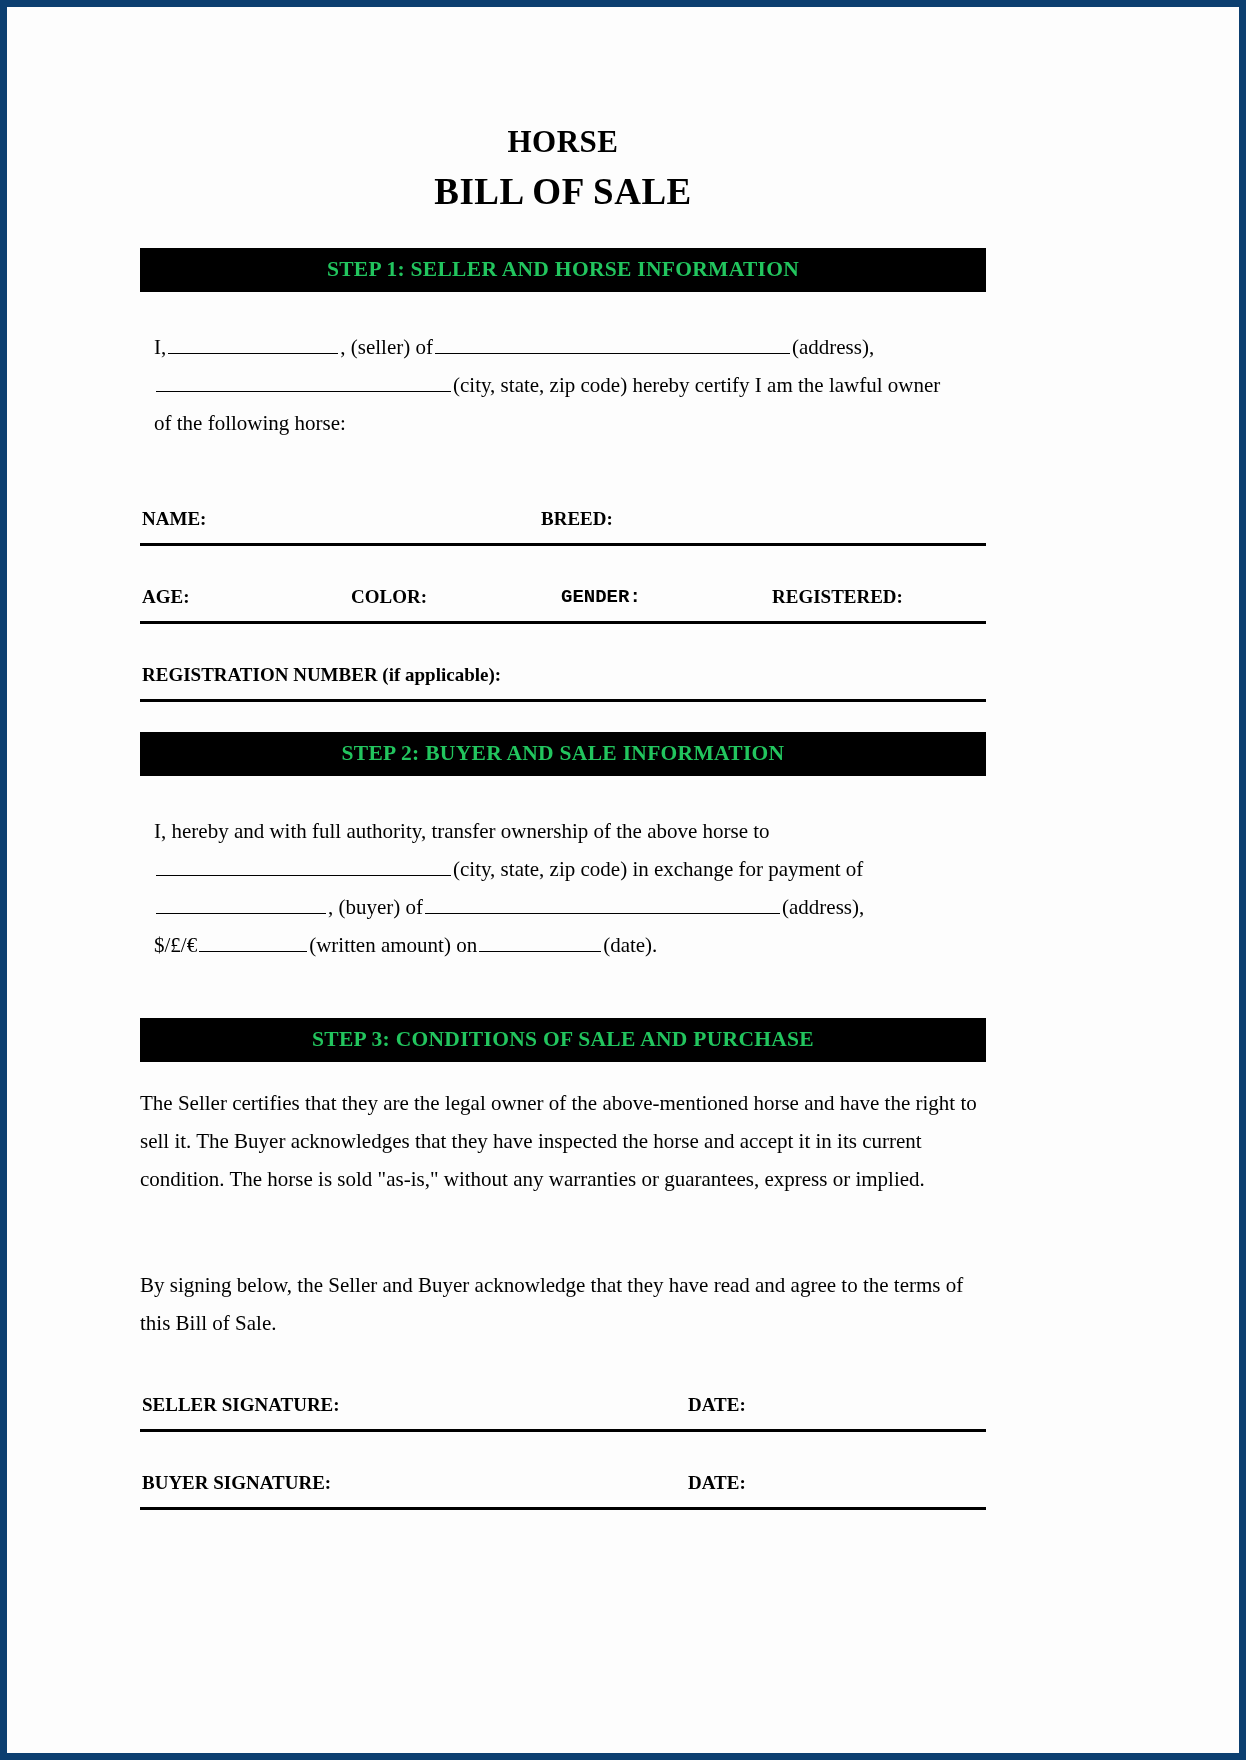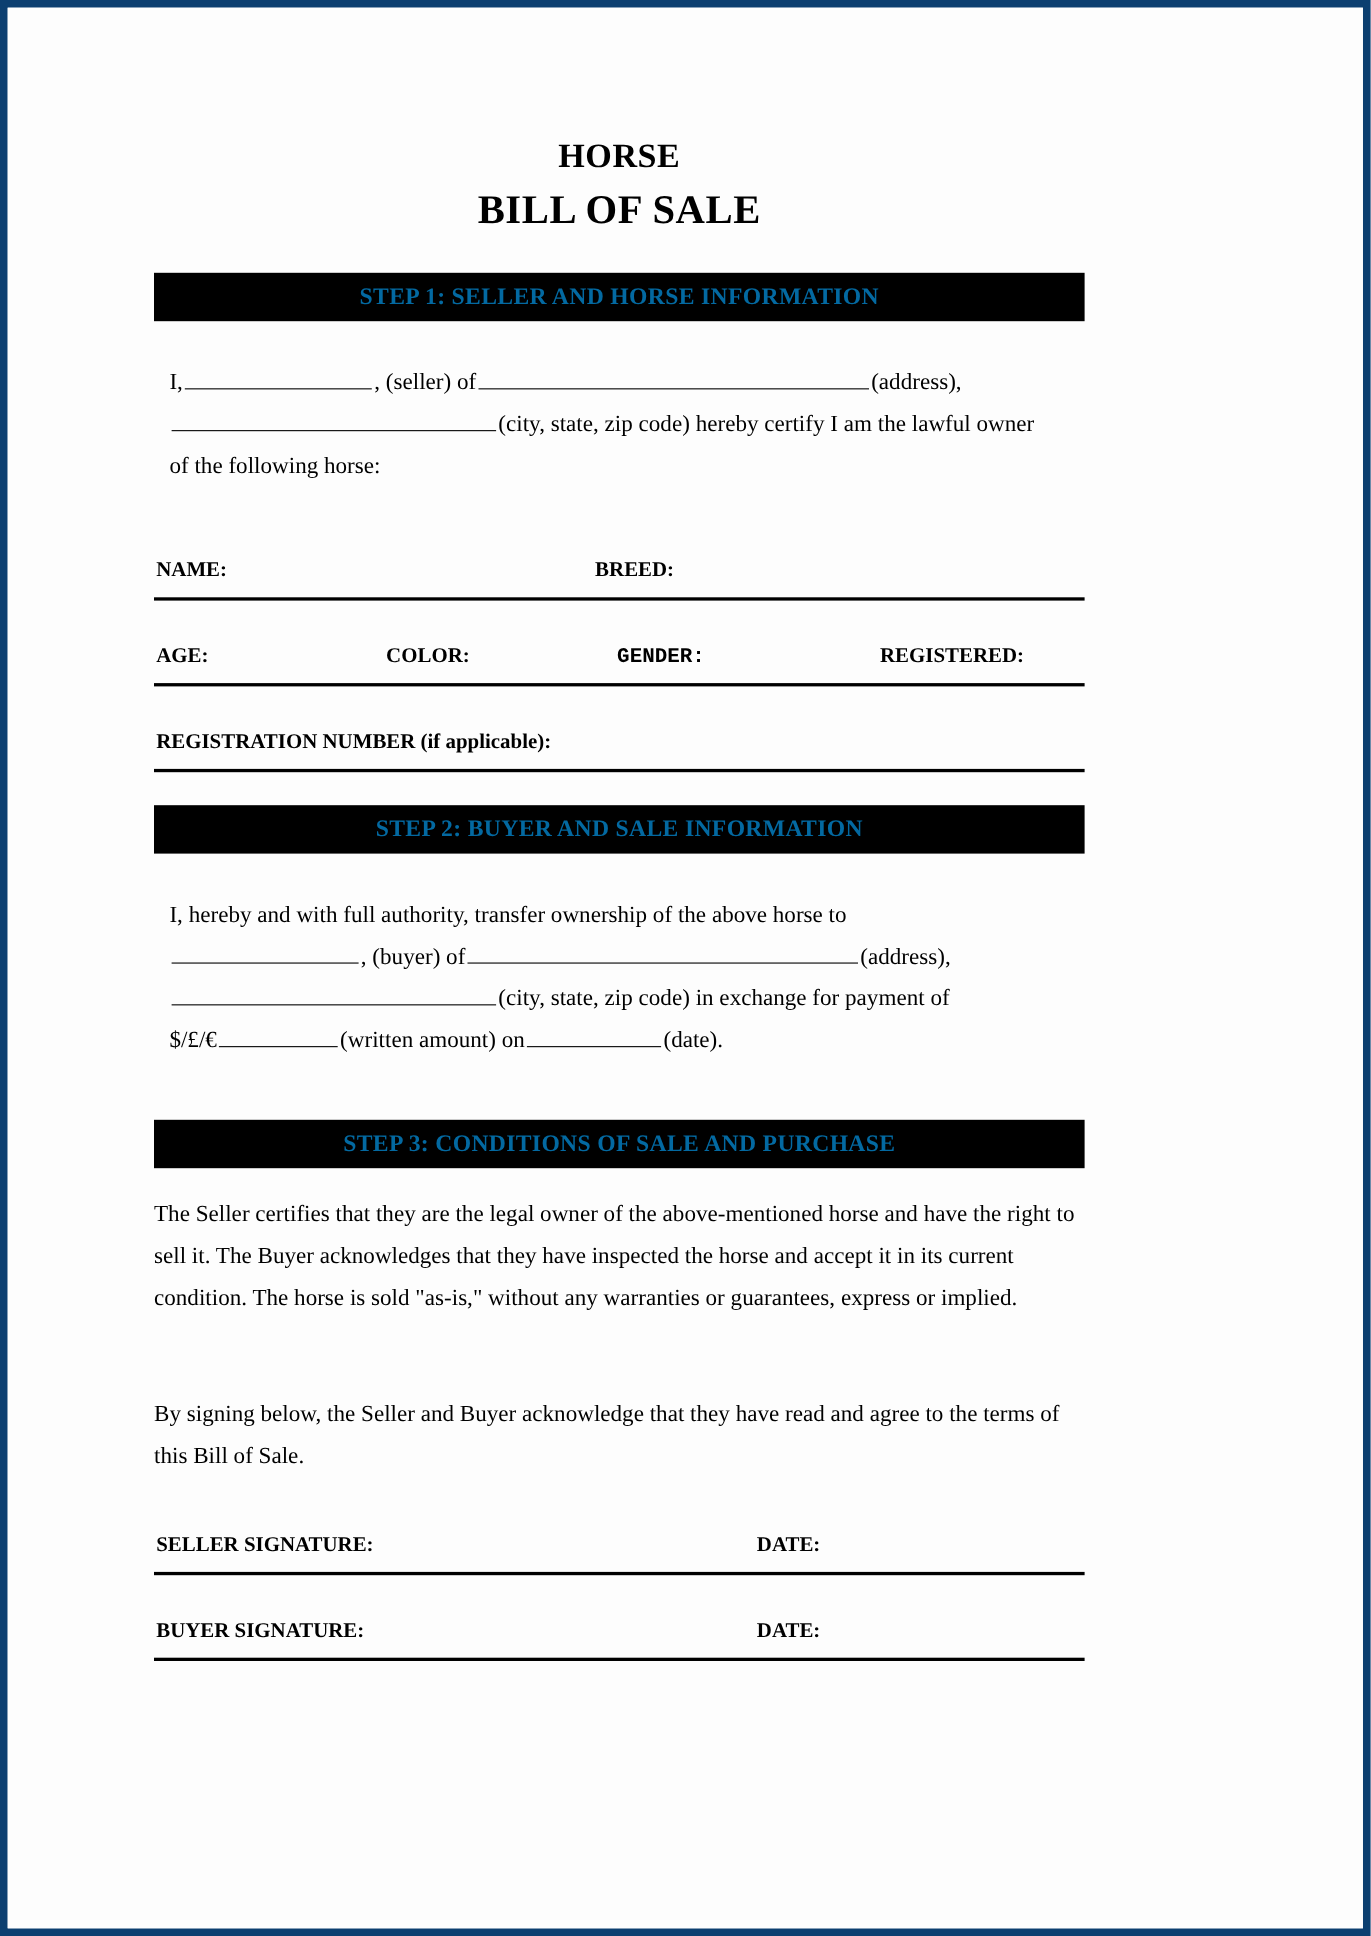--- a/index.html
+++ b/index.html
@@ -47,21 +47,21 @@
     font-weight: bold;
     font-size: 37px;
     letter-spacing: 0.5px;
     line-height: 1.05;
     margin: 0 0 36px 0;
   }
 
   
   .section-bar {
     background: #000000;
-    color: #0369a1;
+    color: #22c55e;
     text-align: center;
     font-weight: bold;
     font-size: 21.5px;
     letter-spacing: 0.3px;
     padding: 9px 0 10px 0;
     margin: 0;
   }
 
   
   .para {
@@ -98,21 +98,21 @@
     font-size: 19px;
     white-space: nowrap;
   }
 
   
   .pos-name   { left: 2px; }
   .pos-breed  { left: 401px; }
   .pos-age    { left: 2px; margin-top: 32px; }
   .pos-color  { left: 211px; }
   .pos-gender { left: 421px; font-family: Liberation Mono, monospace; }
-  .pos-reg    { left: 660px; }
+  .pos-reg    { left: 632px; }
   .pos-regnum { left: 2px; }
   .pos-sellersig { left: 2px; }
   .pos-buyersig  { left: 2px; }
   .pos-date      { left: 548px; }
 
   .gap-sm  { height: 12px; }
   .gap-md  { height: 30px; }
   .gap-lg  { height: 40px; }
   .gap-xl  { height: 46px; }
 </style>
@@ -153,22 +153,22 @@
         <span class="lbl pos-regnum">REGISTRATION NUMBER (if applicable):</span>
       </div>
 
       <div class="gap-md"></div>
 
       <div class="section-bar">STEP 2: BUYER AND SALE INFORMATION</div>
       <div class="spacer-after-bar"></div>
 
       <div class="para-block">
         <div class="para">I, hereby and with full authority, transfer ownership of the above horse to</div>
+        <div class="para"><span class="fill w-city"></span><span>(city, state, zip code) in exchange for payment of</span></div>
         <div class="para"><span class="fill w-name"></span><span>, (buyer) of</span><span class="fill w-addr"></span><span>(address),</span></div>
-        <div class="para"><span class="fill w-city"></span><span>(city, state, zip code) in exchange for payment of</span></div>
         <div class="para"><span>$/£/€</span><span class="fill w-amount"></span><span>(written amount) on</span><span class="fill w-date"></span><span>(date).</span></div>
       </div>
 
       <div class="gap-lg"></div>
 
       <div class="section-bar">STEP 3: CONDITIONS OF SALE AND PURCHASE</div>
       <div class="spacer-after-bar"></div>
       <p class="para">The Seller certifies that they are the legal owner of the above-mentioned horse and have the right to sell it. The Buyer acknowledges that they have inspected the horse and accept it in its current condition. The horse is sold "as-is," without any warranties or guarantees, express or implied.</p>
 
       <div class="gap-xl"></div>

